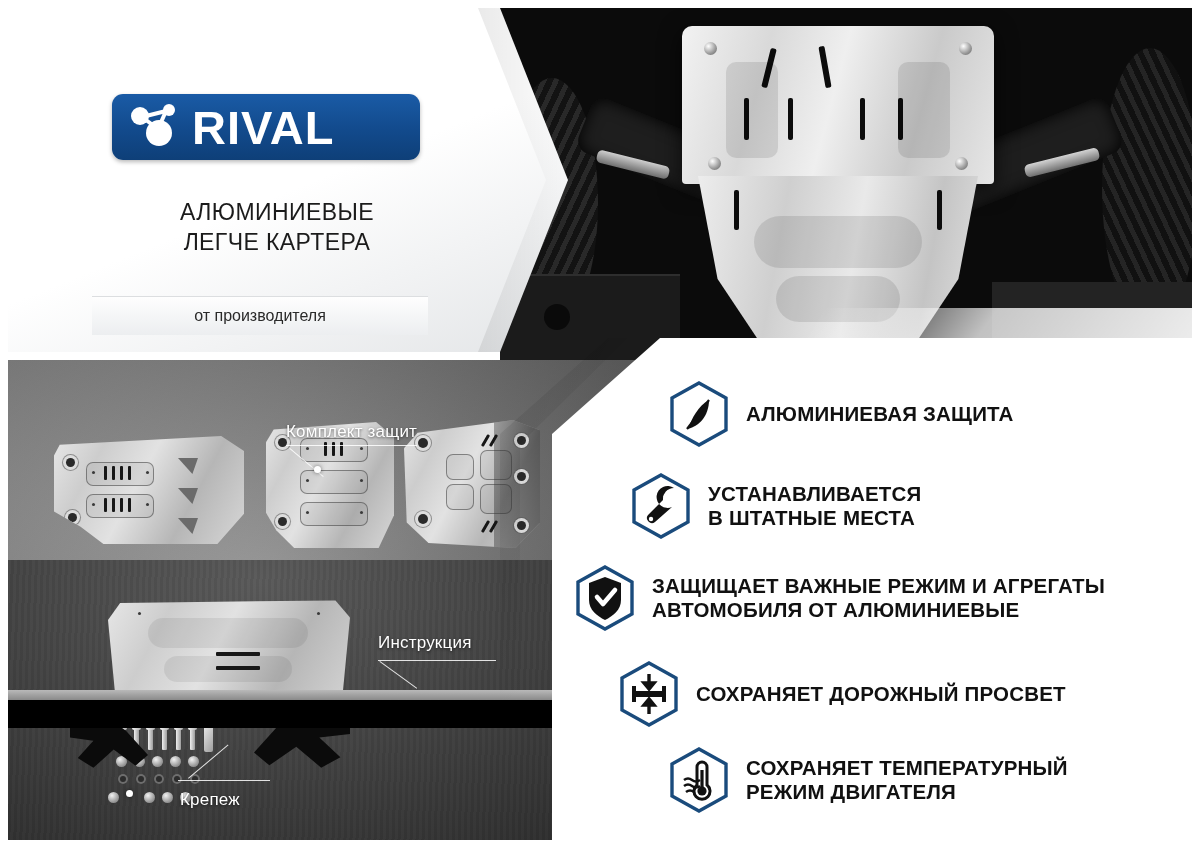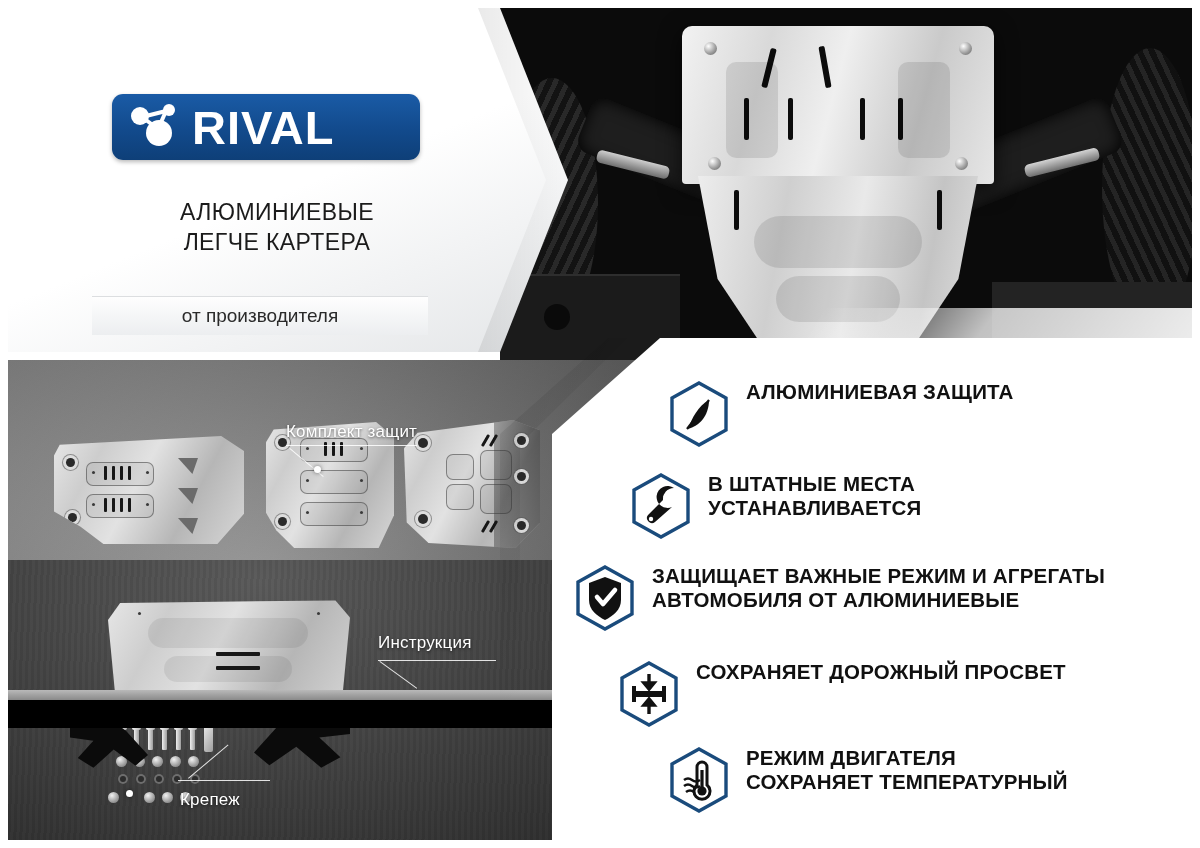--- a/index.html
+++ b/index.html
@@ -57,21 +57,21 @@
     background:linear-gradient(180deg,#1a5ba6 0%,#124a8c 55%,#0e3f78 100%);
     border-radius:11px;display:flex;align-items:center;box-shadow:0 2px 4px rgba(0,0,0,.28);}
   .logomark{position:relative;width:64px;height:56px;margin-left:14px;flex:0 0 64px;}
   .logoword{color:#ffffff;font-size:47px;font-weight:bold;letter-spacing:1px;line-height:1;
     margin-left:2px;font-family:"Liberation Sans",sans-serif;}
   .h1{position:absolute;left:104px;top:190px;width:330px;text-align:center;color:#1b1b1b;
     font-size:23px;font-weight:normal;line-height:1.3;letter-spacing:.4px;}
   .subbar{position:absolute;left:84px;top:288px;width:336px;height:38px;
     background:linear-gradient(180deg,#fefefe,#eceef0);border-top:1px solid #dcdee0;
     display:flex;align-items:center;justify-content:center;}
-  .subbar span{color:#2a2a2a;font-size:19px;}
+  .subbar span{color:#2a2a2a;font-size:16px;}
   .tl-shadow{position:absolute;left:430px;top:0;width:130px;height:344px;
     clip-path:polygon(62px 0,130px 172px,62px 344px,40px 344px,108px 172px,40px 0);
     background:linear-gradient(90deg,rgba(0,0,0,.12),rgba(0,0,0,0));}
 
   
   .prod{position:absolute;left:0;top:352px;width:700px;height:480px;overflow:hidden;
     background:linear-gradient(160deg,#9a9a9a 0%,#8f8f8f 28%,#6e6e6e 52%,#565656 70%,#3d3d3d 100%);}
   .prod .floor{position:absolute;left:0;top:200px;width:700px;height:280px;
     background:repeating-linear-gradient(92deg,#4a4a4a 0 3px,#434343 3px 6px);}
   .prod .wall{position:absolute;left:0;top:0;width:700px;height:205px;
@@ -108,21 +108,21 @@
   .lbl.u{border-bottom:1px solid rgba(255,255,255,.85);padding-bottom:3px;}
   .lead{position:absolute;background:rgba(255,255,255,.85);height:1px;transform-origin:0 0;}
   .leadDot{position:absolute;width:7px;height:7px;border-radius:50%;background:#fff;box-shadow:0 0 4px rgba(0,0,0,.5);}
 
   
   .feat{position:absolute;right:0;top:330px;width:640px;height:502px;background:#ffffff;
     clip-path:polygon(108px 0,640px 0,640px 502px,0 502px,0 96px);}
   .featWedge{position:absolute;left:492px;top:330px;width:150px;height:502px;
     background:linear-gradient(120deg,rgba(0,0,0,.10),rgba(0,0,0,0) 55%);
     clip-path:polygon(0 96px,108px 0,128px 0,20px 106px,20px 502px,0 502px);}
-  .row{position:absolute;display:flex;}
+  .row{position:absolute;display:flex;align-items:center;}
   .hexwrap{position:relative;width:62px;height:68px;flex:0 0 62px;}
   .ftxt{margin-left:16px;color:#111;font-weight:bold;font-size:20.5px;line-height:1.16;letter-spacing:.2px;}
 
   
   .diagStrip{position:absolute;left:300px;top:300px;width:420px;height:90px;
     background:linear-gradient(100deg,rgba(255,255,255,.0) 0%,rgba(255,255,255,.75) 40%,rgba(255,255,255,.95) 100%);
     transform:skewX(-28deg);}
 </style>
 </head>
 <body>
@@ -336,22 +336,22 @@
   <div class="row" style="left:622px;top:464px">
     <div class="hexwrap">
       <svg viewBox="0 0 62 68" width="62" height="68">
         <polygon points="31,3 58,18 58,50 31,65 4,50 4,18" fill="none" stroke="#1a4b7c" stroke-width="3.4"></polygon>
         <path d="M44 16 a11 11 0 1 0 -2 19 L25 50 a5 5 0 0 1 -7 -7 L33 28 a11 11 0 0 1 11 -12 Z" fill="#111"></path>
         <circle cx="21" cy="47" r="2.2" fill="#fff"></circle>
         <path d="M38 18 l-5 7 5 6 8 -2 1 -9 z" fill="#fff"></path>
       </svg>
     </div>
     <div class="ftxt">
+      <div>УСТАНАВЛИВАЕТСЯ</div>
       <div>В ШТАТНЫЕ МЕСТА</div>
-      <div>УСТАНАВЛИВАЕТСЯ</div>
     </div>
   </div>
 
   <div class="row" style="left:566px;top:556px">
     <div class="hexwrap">
       <svg viewBox="0 0 62 68" width="62" height="68">
         <polygon points="31,3 58,18 58,50 31,65 4,50 4,18" fill="none" stroke="#1a4b7c" stroke-width="3.4"></polygon>
         <path d="M31 13 L47 19 V36 C47 46 39 52 31 56 C23 52 15 46 15 36 V19 Z" fill="#111"></path>
         <path d="M23 33 l6 7 12 -14" stroke="#fff" stroke-width="4.6" fill="none" stroke-linecap="round" stroke-linejoin="round"></path>
       </svg>
@@ -384,19 +384,19 @@
         <polygon points="31,3 58,18 58,50 31,65 4,50 4,18" fill="none" stroke="#1a4b7c" stroke-width="3.4"></polygon>
         <path d="M34 16 a5 5 0 0 1 5 5 v18 a8 8 0 1 1 -10 0 V21 a5 5 0 0 1 5 -5 z" fill="none" stroke="#111" stroke-width="3"></path>
         <circle cx="34" cy="45" r="4.6" fill="#111"></circle>
         <rect x="32.4" y="24" width="3.2" height="18" fill="#111"></rect>
         <path d="M16 34 q4 -3 8 0 t8 0" stroke="#111" stroke-width="2.6" fill="none"></path>
         <path d="M16 40 q4 -3 8 0 t8 0" stroke="#111" stroke-width="2.6" fill="none"></path>
         <path d="M18 46 q4 -3 8 0" stroke="#111" stroke-width="2.6" fill="none"></path>
       </svg>
     </div>
     <div class="ftxt">
+      <div>СОХРАНЯЕТ ТЕМПЕРАТУРНЫЙ</div>
       <div>РЕЖИМ ДВИГАТЕЛЯ</div>
-      <div>СОХРАНЯЕТ ТЕМПЕРАТУРНЫЙ</div>
     </div>
   </div>
 
  </div>
 </div>
 
 </body></html>

